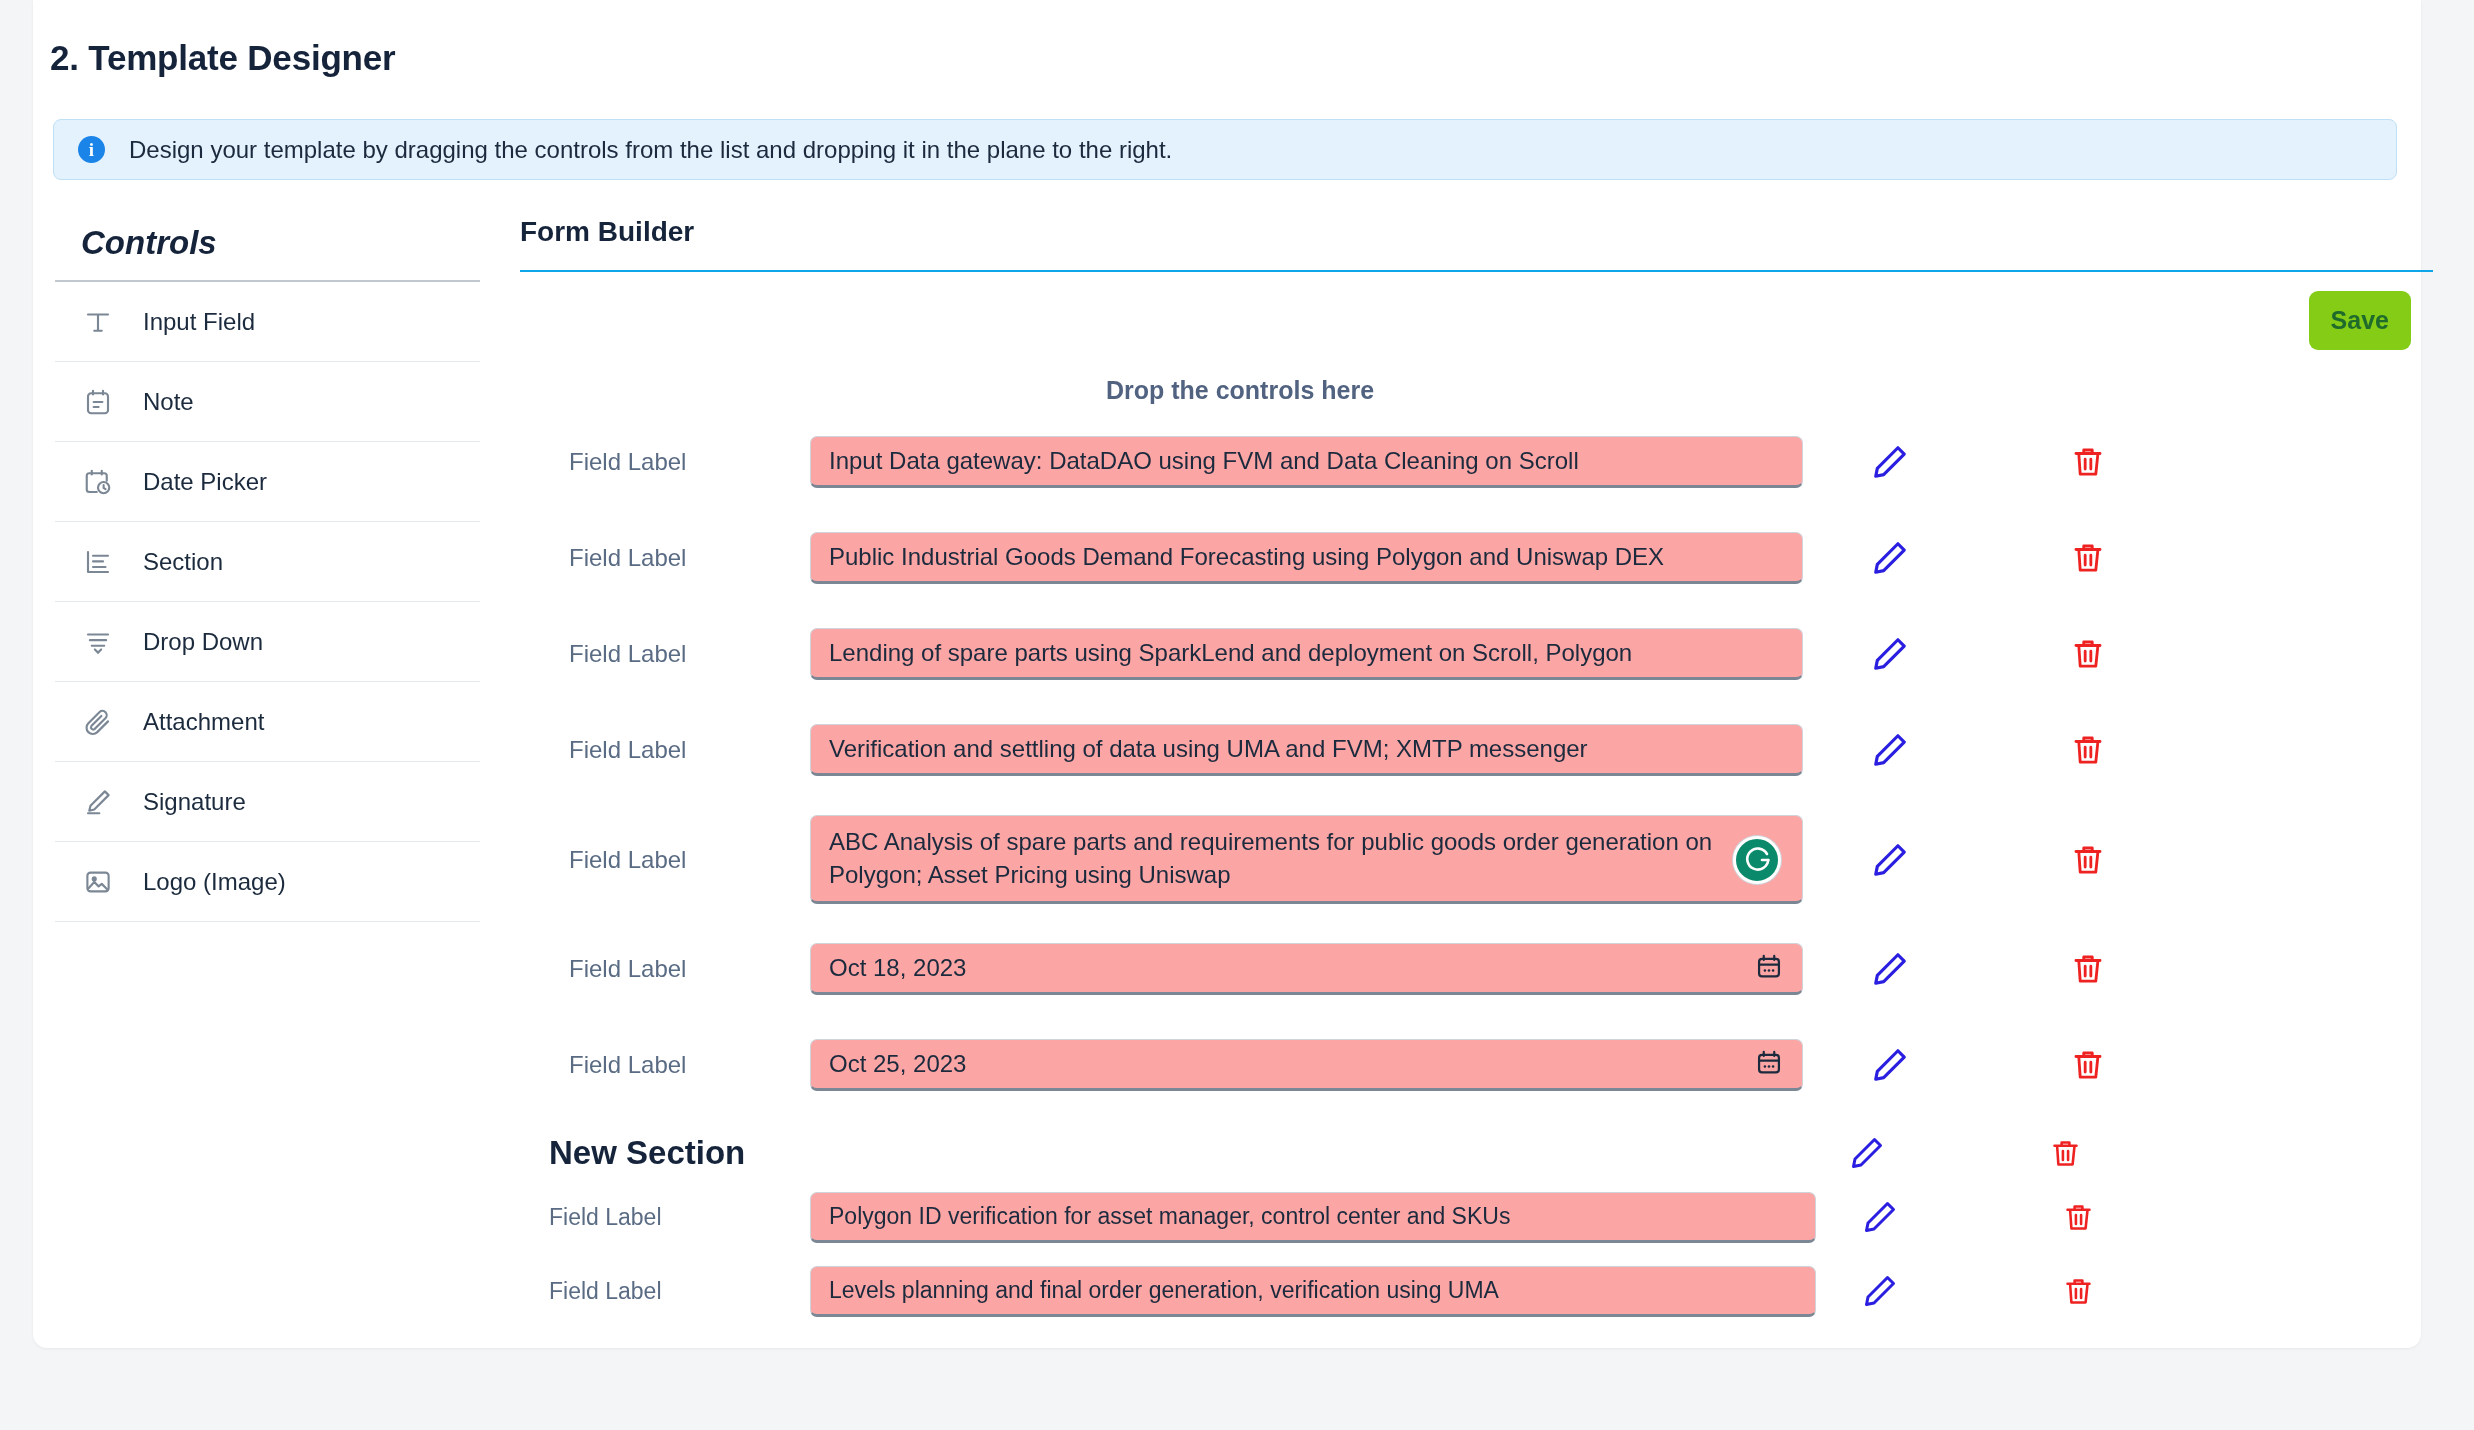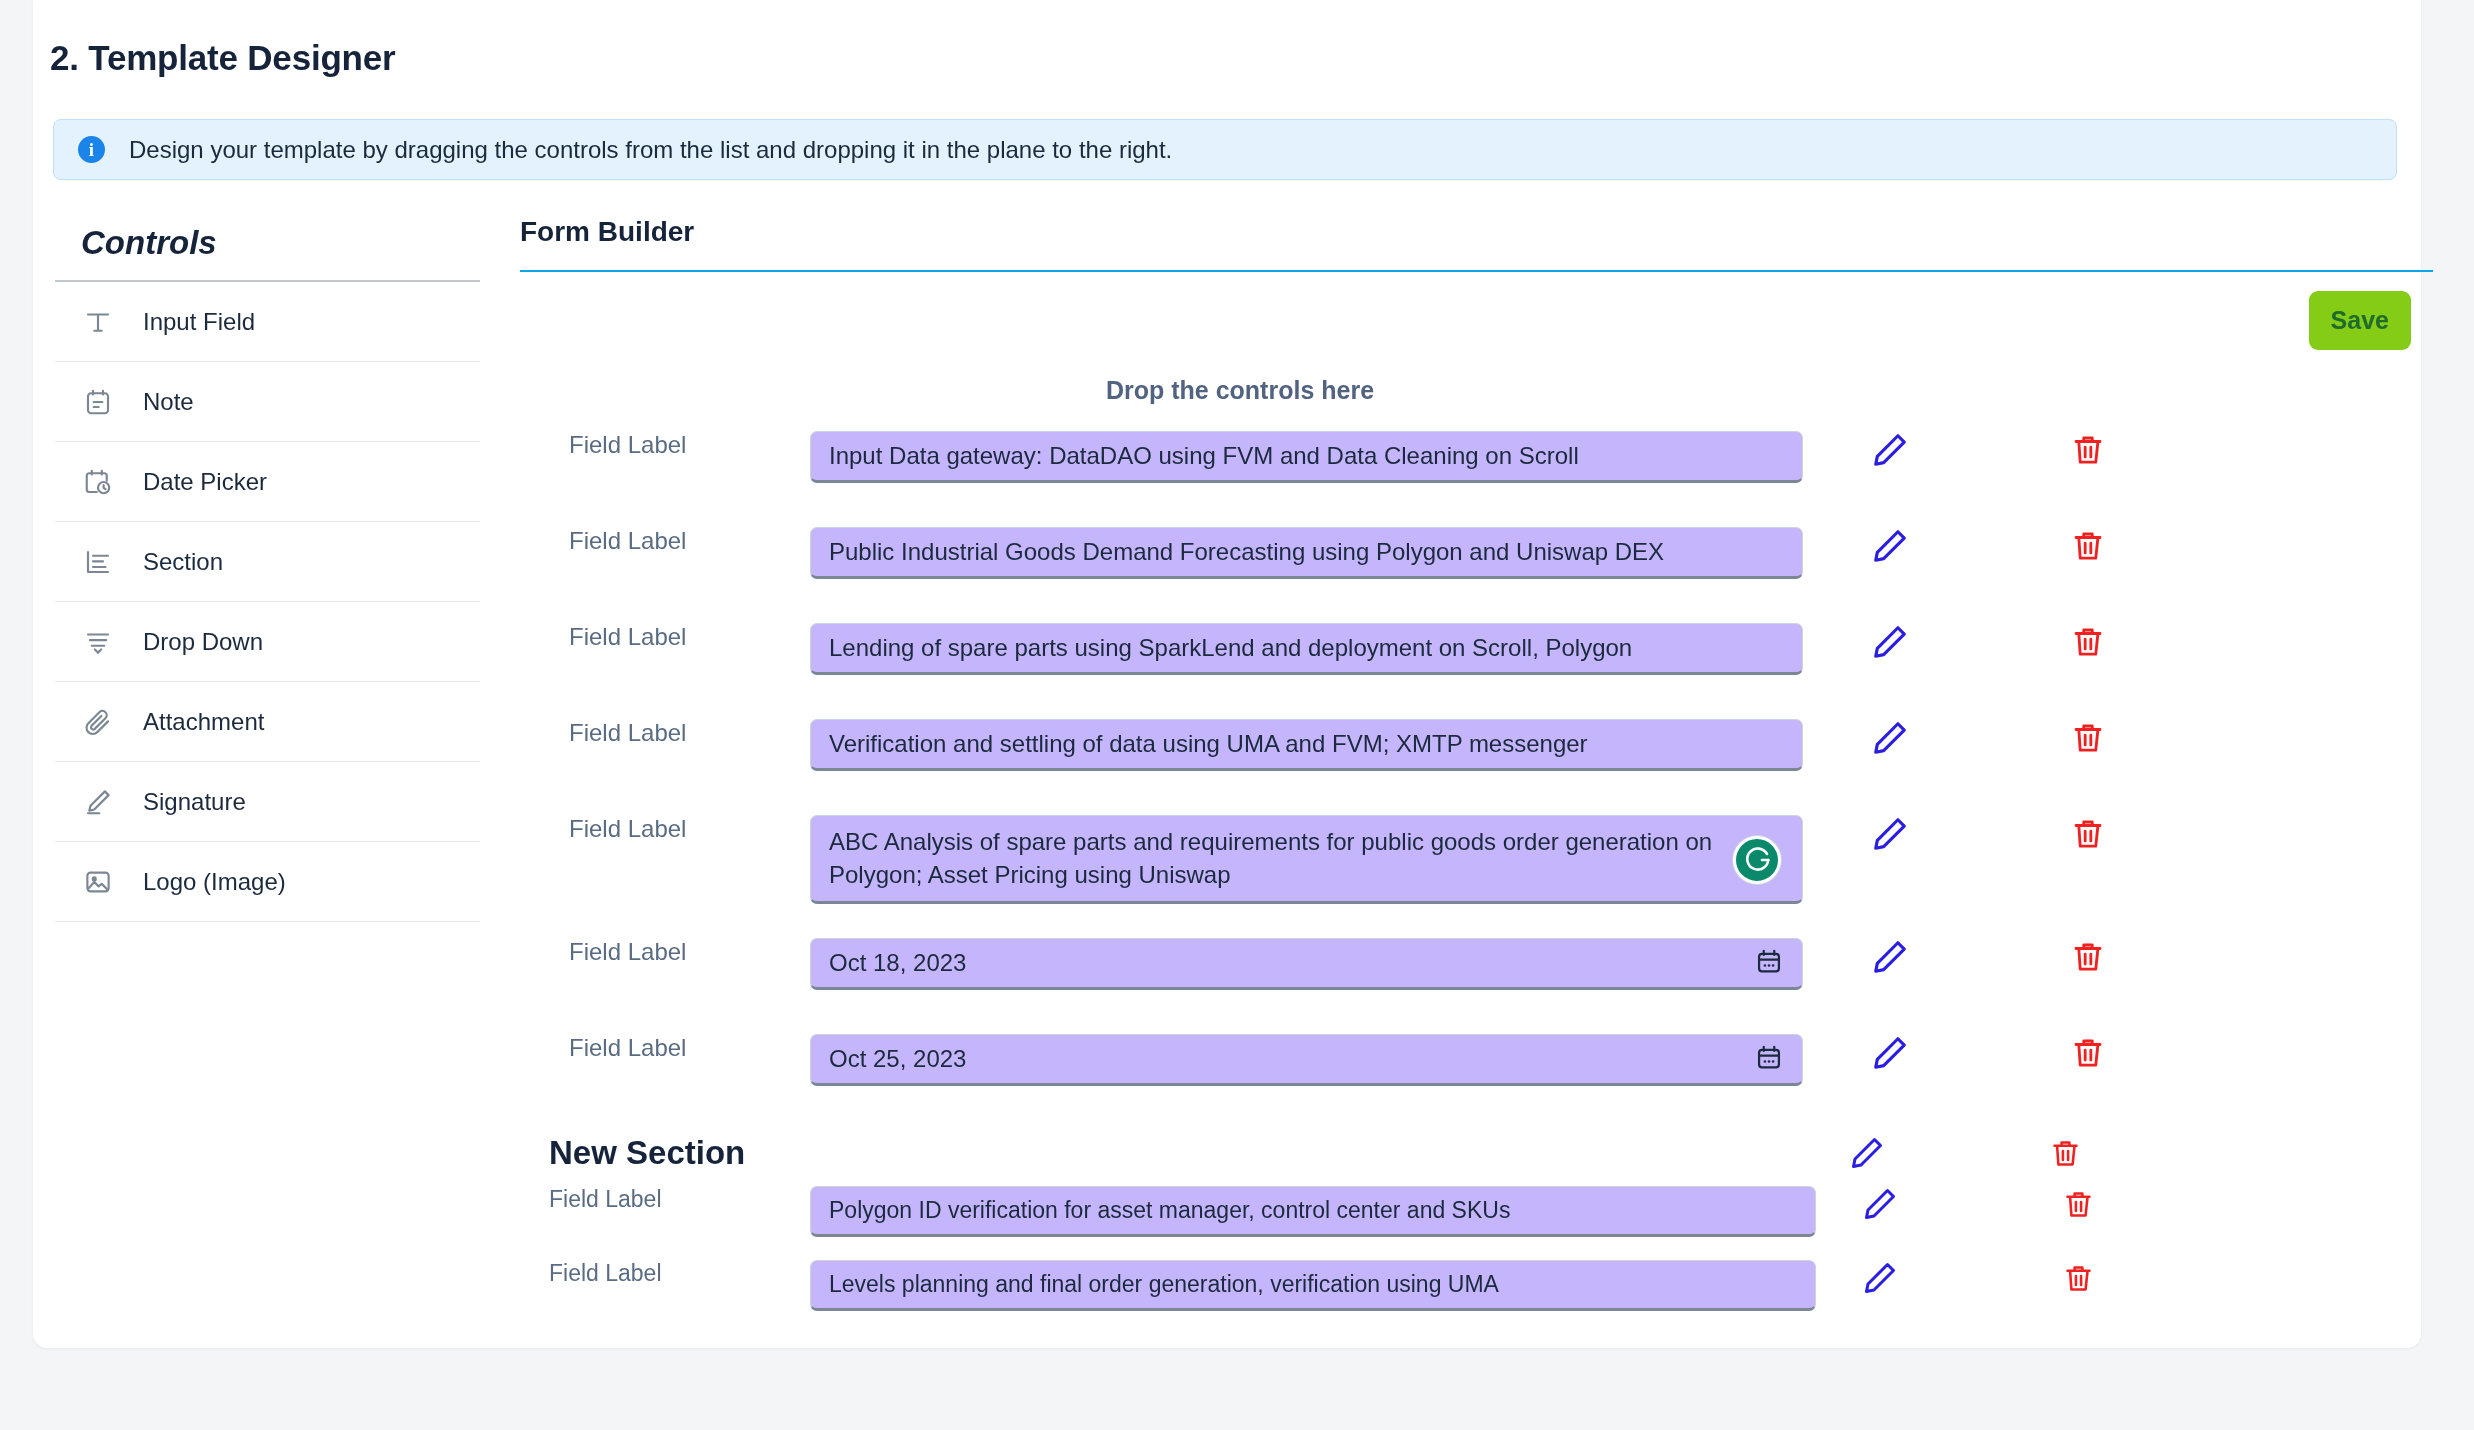--- a/index.html
+++ b/index.html
@@ -136,38 +136,38 @@
     color: #516380;
     margin-top: 104px;
     width: 1440px;
   }
 
   
   .form-rows { position: relative; margin-top: 26px; }
 
   .form-row {
     display: flex;
-    align-items: flex-start;
+    align-items: center;
     min-height: 62px;
     margin-bottom: 34px;
     position: relative;
   }
   .row-label {
     width: 290px;
     flex: 0 0 290px;
     font-size: 24px;
     color: #5a6b84;
     padding-left: 49px;
   }
   .row-control { position: relative; }
 
   .field-input {
     width: 993px;
     min-height: 52px;
-    background: #c4b5fd;
+    background: #fca5a5;
     border: 1px solid #cfd4da;
     border-bottom: 3px solid #7b8794;
     border-radius: 7px;
     font-size: 24px;
     color: #1b2a3d;
     padding: 10px 18px;
     display: flex;
     align-items: center;
     font-family: "Liberation Sans", sans-serif;
   }

